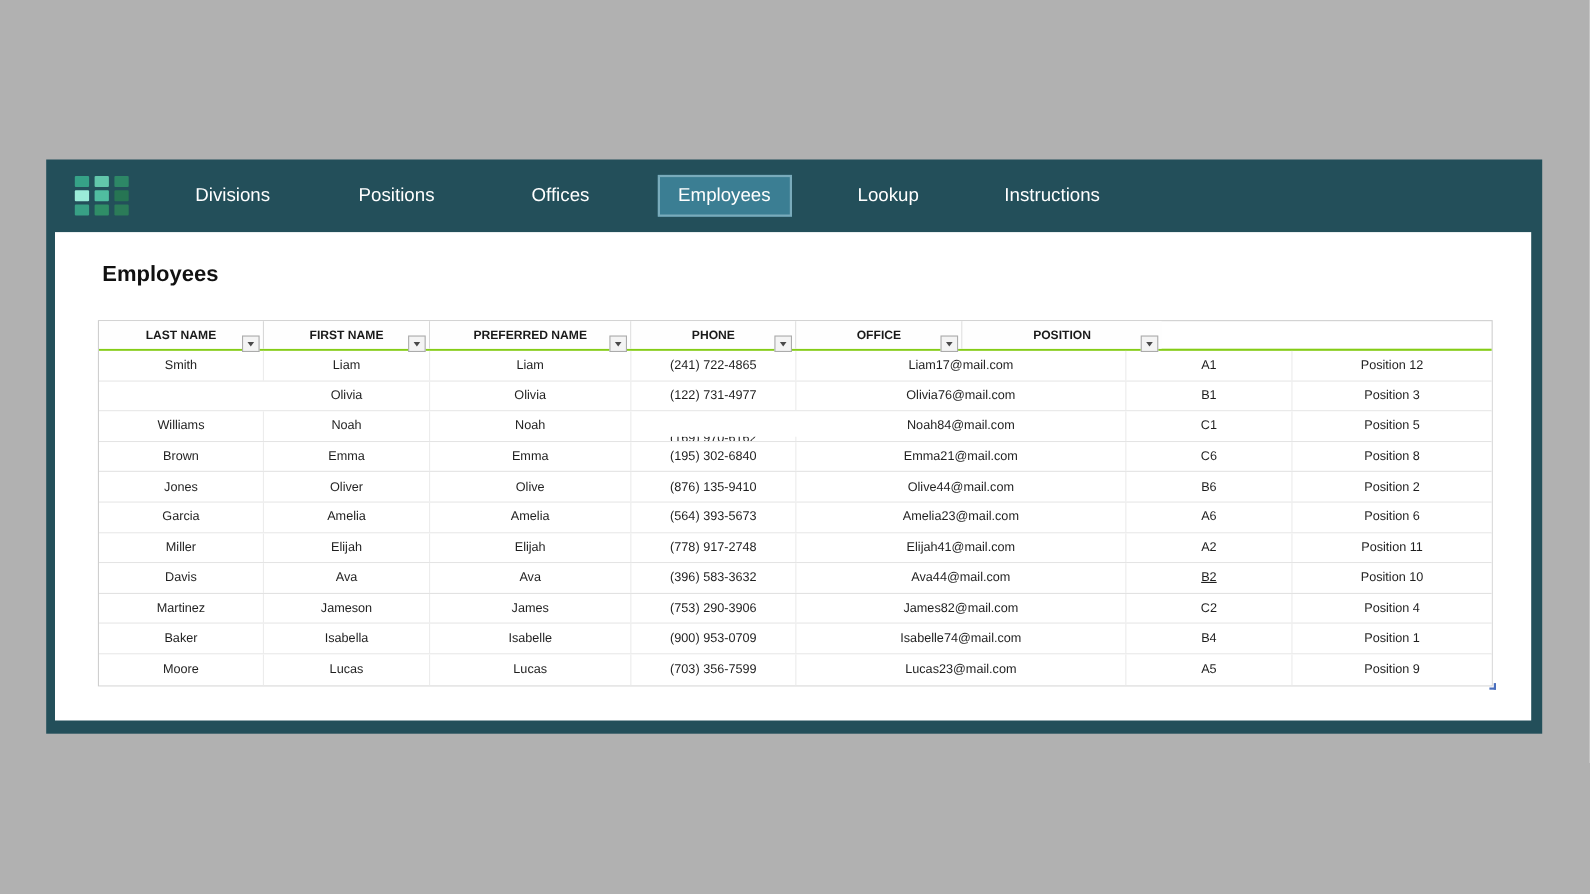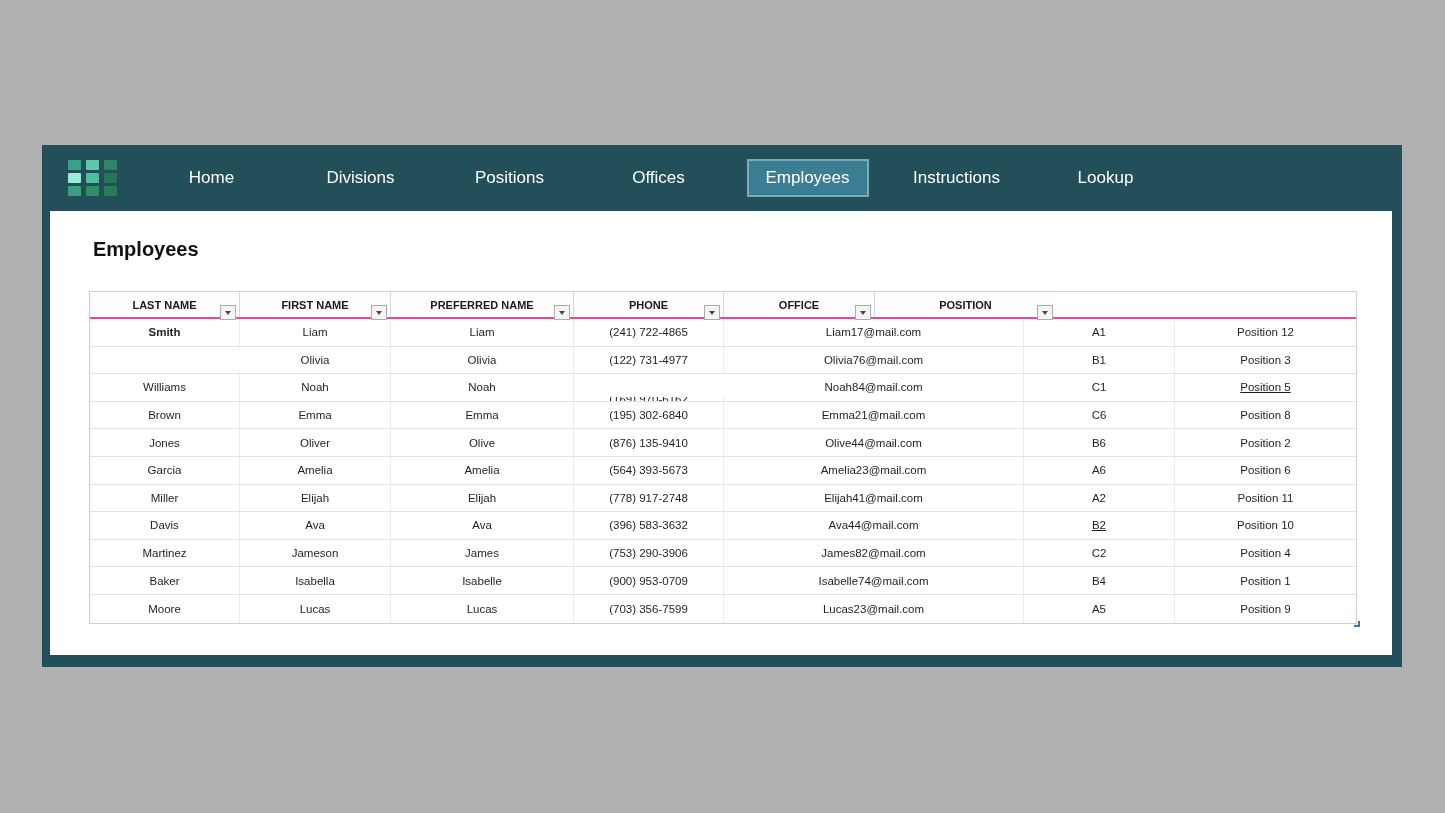--- a/index.html
+++ b/index.html
@@ -69,21 +69,21 @@
   
   .emp-table {
     position: absolute;
     left: 39px; top: 80px;
     border: 1px solid #cfcfcf;
     background: #ffffff;
   }
   .thead {
     display: flex;
     height: 27px;
-    border-bottom: 2px solid #ec4899;
+    border-bottom: 2px solid #84cc16;
   }
   .th {
     position: relative;
     display: flex;
     align-items: center;
     justify-content: center;
     font-size: 11px;
     font-weight: bold;
     color: #1a1a1a;
     border-right: 1px solid #d8d8d8;
@@ -144,27 +144,26 @@
         <div class="logo-sq" style="background: rgb(98, 198, 171);"></div>
         <div class="logo-sq" style="background: rgb(45, 135, 102);"></div>
         <div class="logo-sq" style="background: rgb(155, 236, 217);"></div>
         <div class="logo-sq" style="background: rgb(80, 189, 160);"></div>
         <div class="logo-sq" style="background: rgb(38, 117, 83);"></div>
         <div class="logo-sq" style="background: rgb(56, 160, 133);"></div>
         <div class="logo-sq" style="background: rgb(47, 141, 103);"></div>
         <div class="logo-sq" style="background: rgb(43, 123, 88);"></div>
       </div>
     <div class="nav-items">
-        <div class="nav-item">Home</div>
         <div class="nav-item">Divisions</div>
         <div class="nav-item">Positions</div>
         <div class="nav-item">Offices</div>
         <div class="nav-item active">Employees</div>
+        <div class="nav-item">Lookup</div>
         <div class="nav-item">Instructions</div>
-        <div class="nav-item">Lookup</div>
       </div>
   </div>
   <div class="content">
     <div class="page-title">Employees</div>
     <div class="emp-table">
       <div class="thead">
           <div class="th" style="width: 150px;">
             <span>LAST NAME</span>
             <span class="filter-btn">
               <span class="filter-arrow"></span>
@@ -196,21 +195,21 @@
           </div>
           <div class="th" style="width: 181px;">
             <span>POSITION</span>
             <span class="filter-btn">
               <span class="filter-arrow"></span>
             </span>
           </div>
         </div>
       <div id="tbody">
           <div class="tr">
-            <div class="td" style="width: 150px; font-weight: bold;">Smith</div>
+            <div class="td" style="width: 150px;">Smith</div>
             <div class="td" style="width: 151px;">Liam</div>
             <div class="td" style="width: 183px;">Liam</div>
             <div class="td" style="width: 150px;">(241) 722-4865</div>
             <div class="td" style="width: 300px;">Liam17@mail.com</div>
             <div class="td" style="width: 151px;">A1</div>
             <div class="td" style="width: 181px;">Position 12</div>
           </div>
           <div class="tr">
             <div class="td" style="width: 150px; margin-top: 31px;">Johnson</div>
             <div class="td" style="width: 151px;">Olivia</div>
@@ -220,21 +219,21 @@
             <div class="td" style="width: 151px;">B1</div>
             <div class="td" style="width: 181px;">Position 3</div>
           </div>
           <div class="tr">
             <div class="td" style="width: 150px;">Williams</div>
             <div class="td" style="width: 151px;">Noah</div>
             <div class="td" style="width: 183px;">Noah</div>
             <div class="td" style="width: 150px; margin-top: 23px;">(169) 970-6162</div>
             <div class="td" style="width: 300px;">Noah84@mail.com</div>
             <div class="td" style="width: 151px;">C1</div>
-            <div class="td" style="width: 181px; text-decoration: underline;">Position 5</div>
+            <div class="td" style="width: 181px;">Position 5</div>
           </div>
           <div class="tr">
             <div class="td" style="width: 150px;">Brown</div>
             <div class="td" style="width: 151px;">Emma</div>
             <div class="td" style="width: 183px;">Emma</div>
             <div class="td" style="width: 150px;">(195) 302-6840</div>
             <div class="td" style="width: 300px;">Emma21@mail.com</div>
             <div class="td" style="width: 151px;">C6</div>
             <div class="td" style="width: 181px;">Position 8</div>
           </div>

